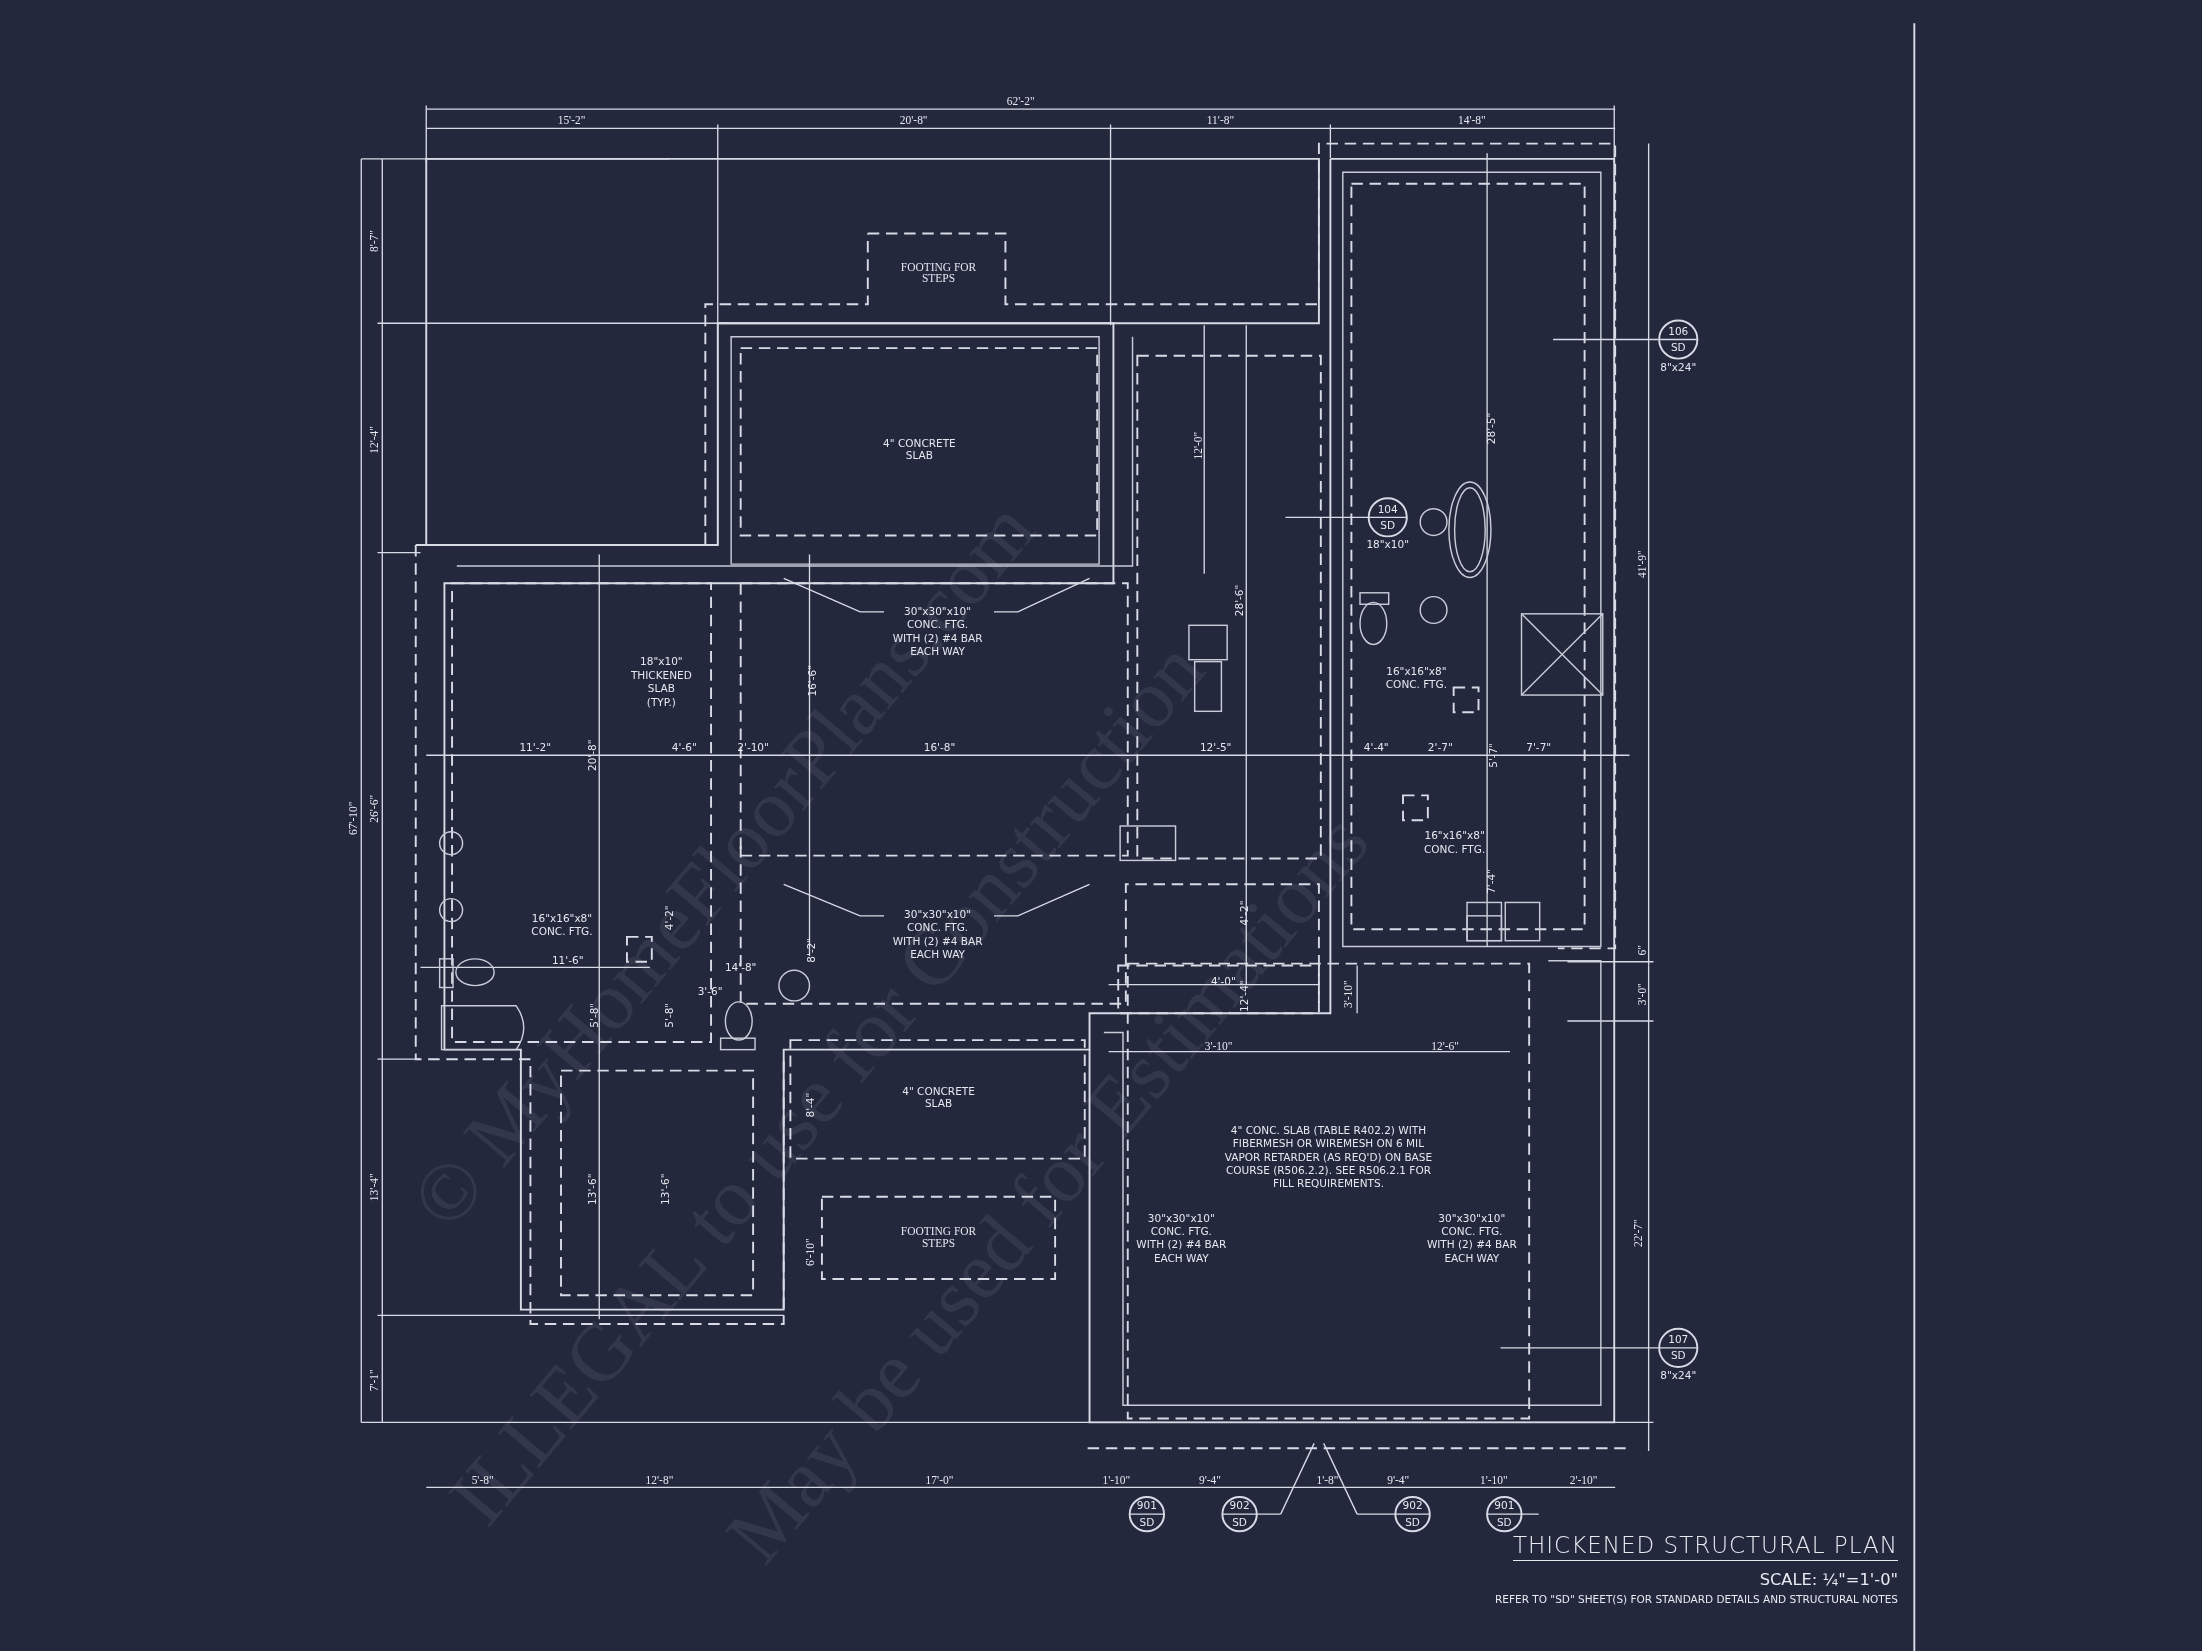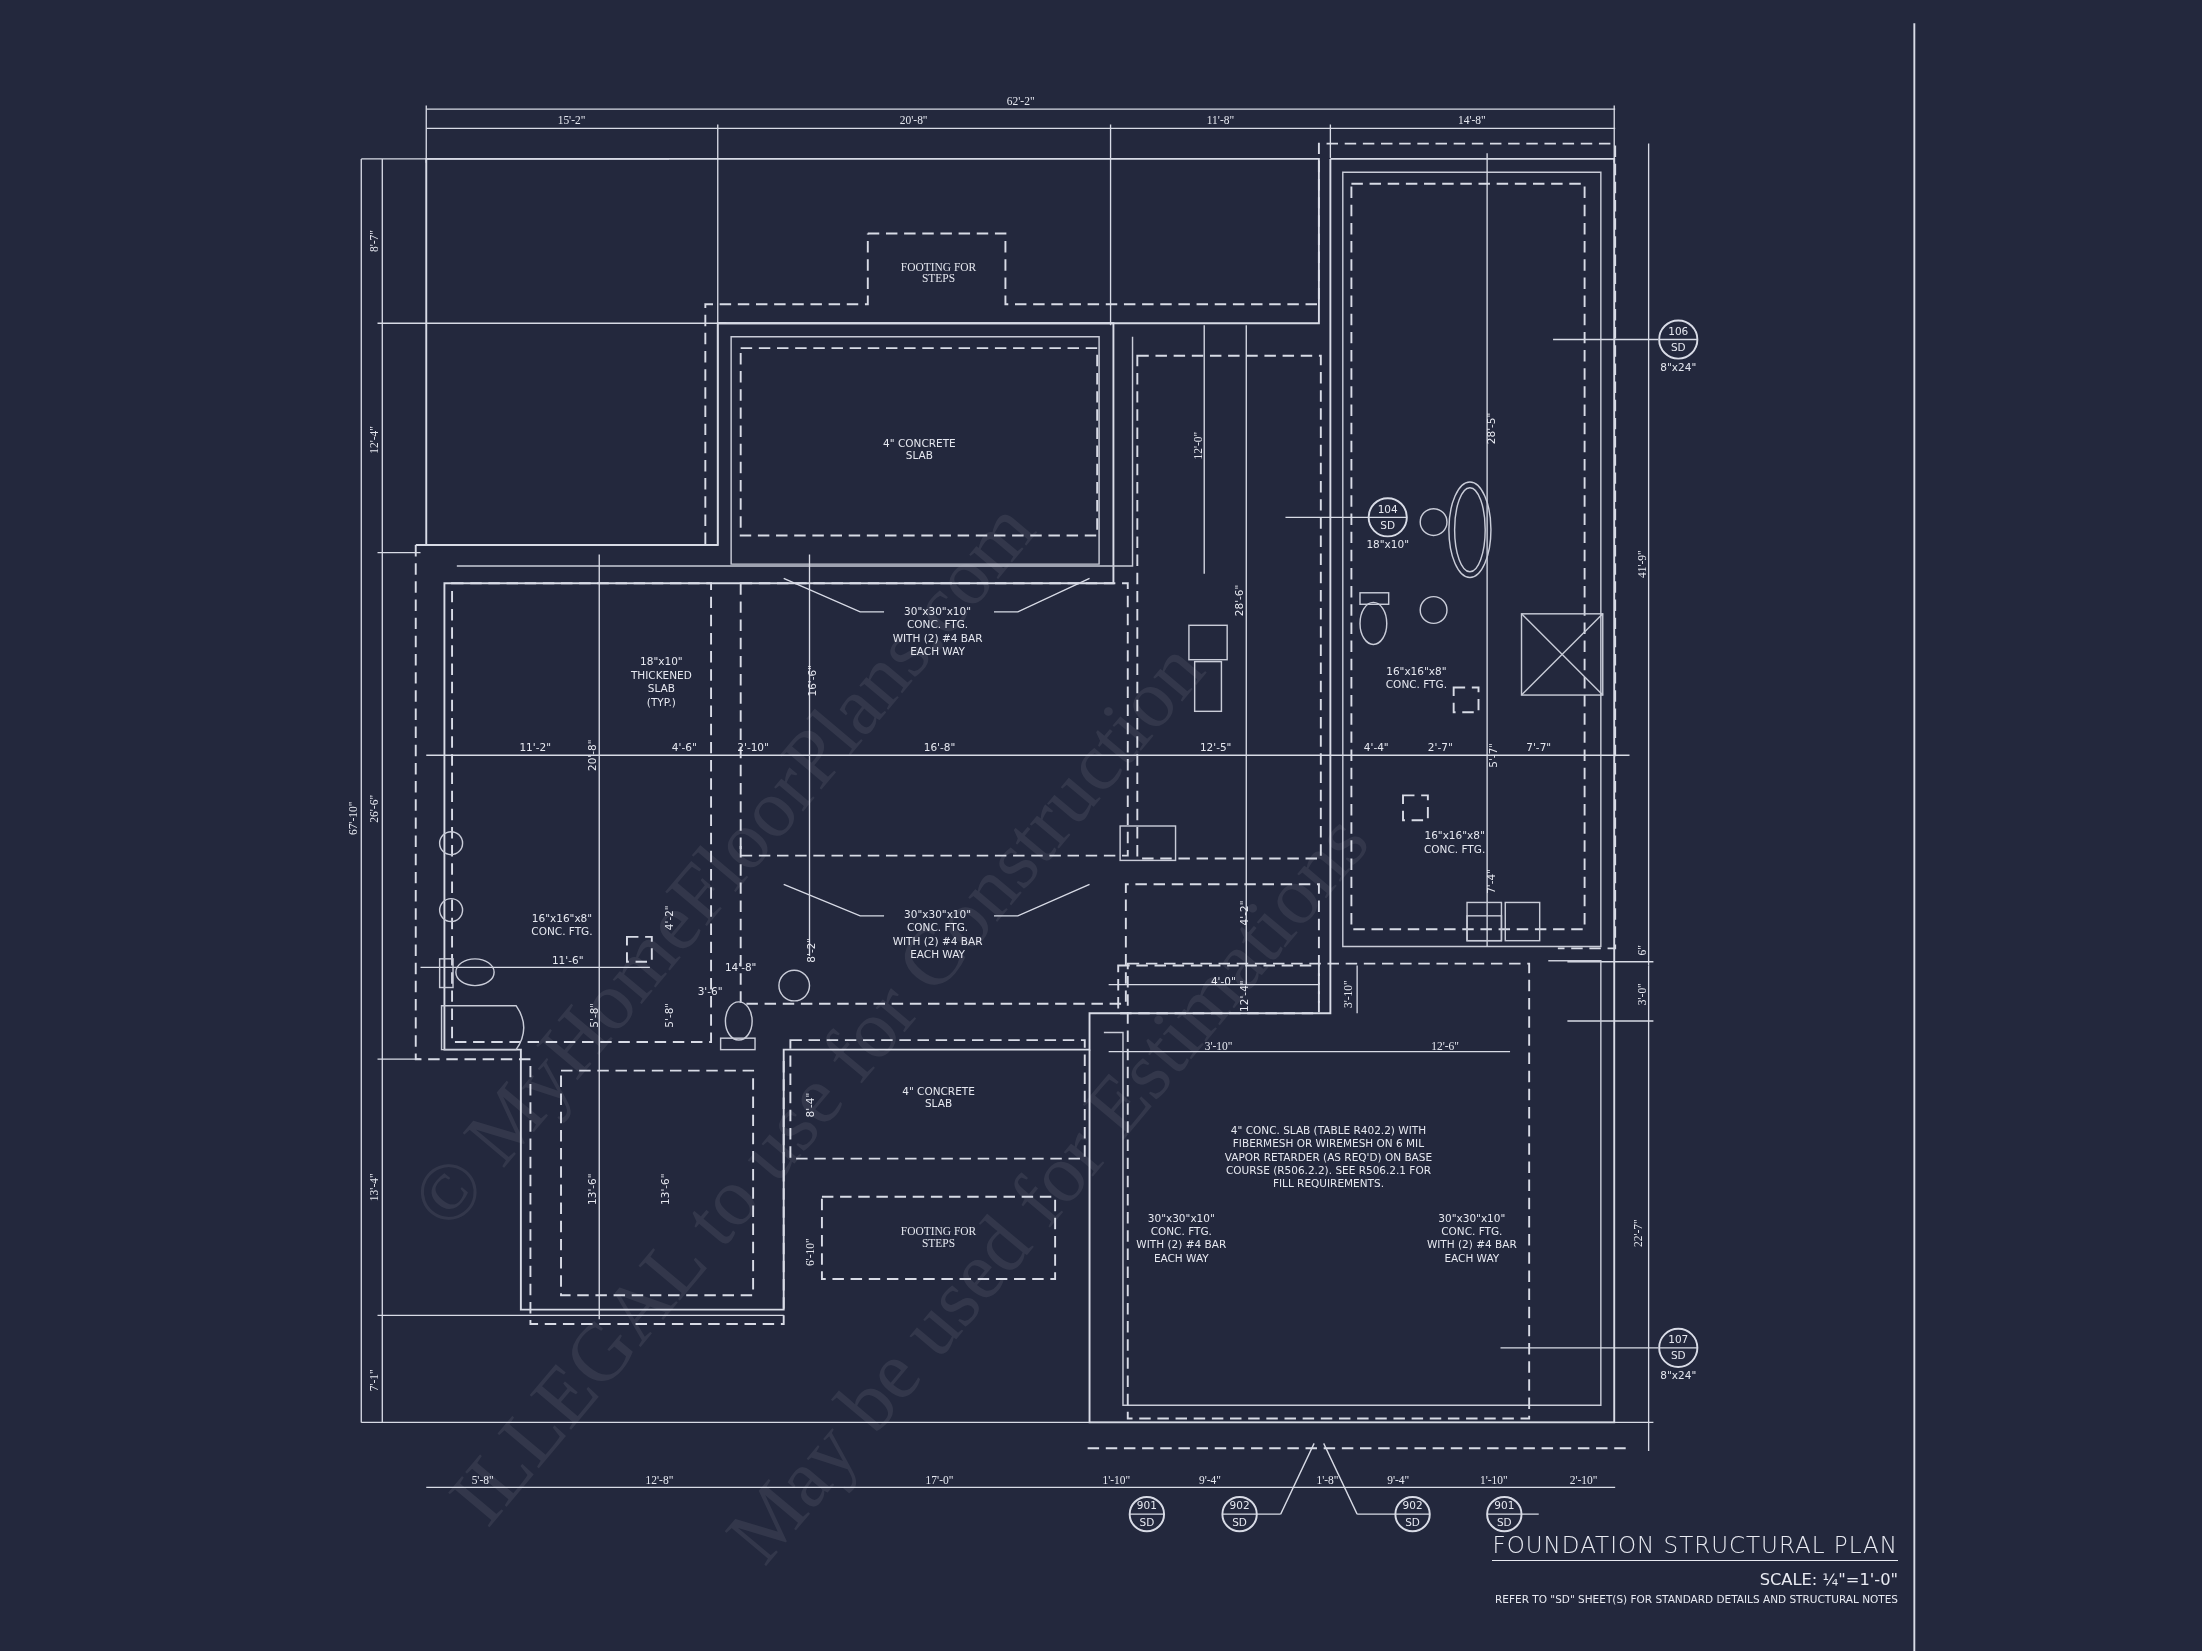--- a/index.html
+++ b/index.html
@@ -280,16 +280,16 @@
     </g>
     <g>
       <circle class="ln" cx="1574" cy="1584" r="18"></circle>
         <line class="dim" x1="1556" y1="1584" x2="1610" y2="1584"></line>
       <text class="txt" x="1574" y="1579" text-anchor="middle">901</text>
       <text class="txt" x="1574" y="1596" text-anchor="middle">SD</text>
     </g>
   </g>
 </svg>
 
-<div class="title">FOUNDATION STRUCTURAL PLAN</div>
+<div class="title">THICKENED STRUCTURAL PLAN</div>
 <div class="scale">SCALE: ¼"=1'-0"</div>
 <div class="note">REFER TO "SD" SHEET(S) FOR STANDARD DETAILS AND STRUCTURAL NOTES</div>
 
 
 </body></html>

